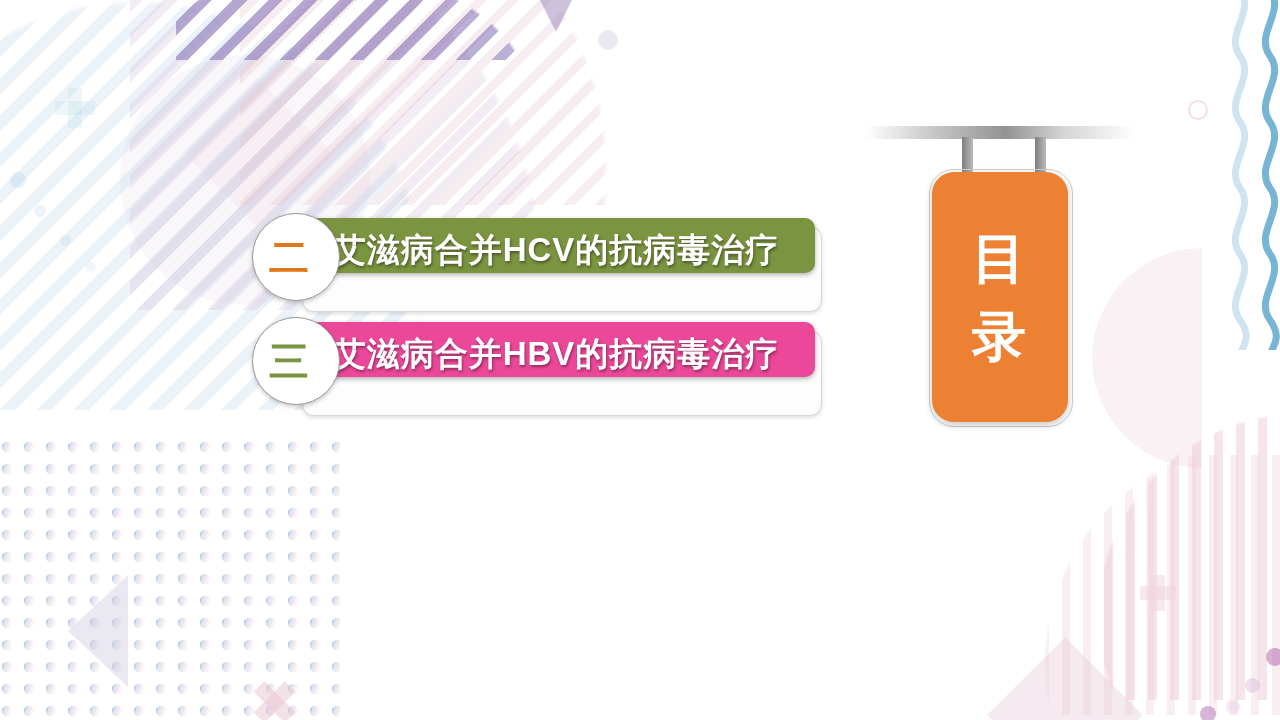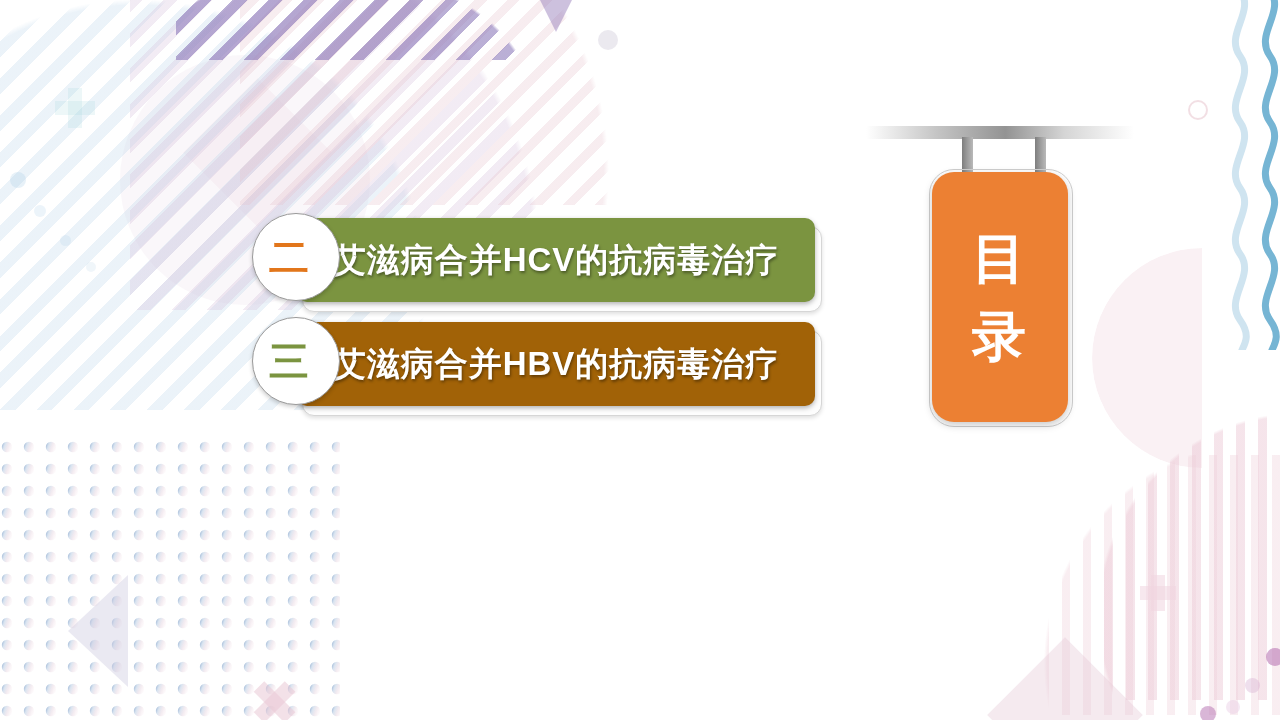--- a/index.html
+++ b/index.html
@@ -226,29 +226,29 @@
     background: #fdfdfd;
     border: 1px solid #d6d6d6;
     border-radius: 12px;
     box-shadow: 0 2px 4px rgba(0,0,0,0.13);
   }
   .bar-body {
     position: absolute;
     left: 45px;
     top: 0px;
     width: 518px;
-    height: 84px;
+    height: 55px;
     border-radius: 10px;
     box-shadow: 0 2px 5px rgba(0,0,0,0.30);
     display: flex;
-    align-items: center;
+    align-items: flex-end;
     justify-content: center;
   }
   .bar-body.green { background: #7b9440; }
-  .bar-body.red   { background: #a16207; }
+  .bar-body.red   { background: #ec4899; }
 
   .bar-label {
     color: #ffffff;
     font-size: 33px;
     font-weight: bold;
     letter-spacing: 1px;
     text-shadow: 1px 2px 3px rgba(0,0,0,0.40);
     white-space: nowrap;
   }
 

